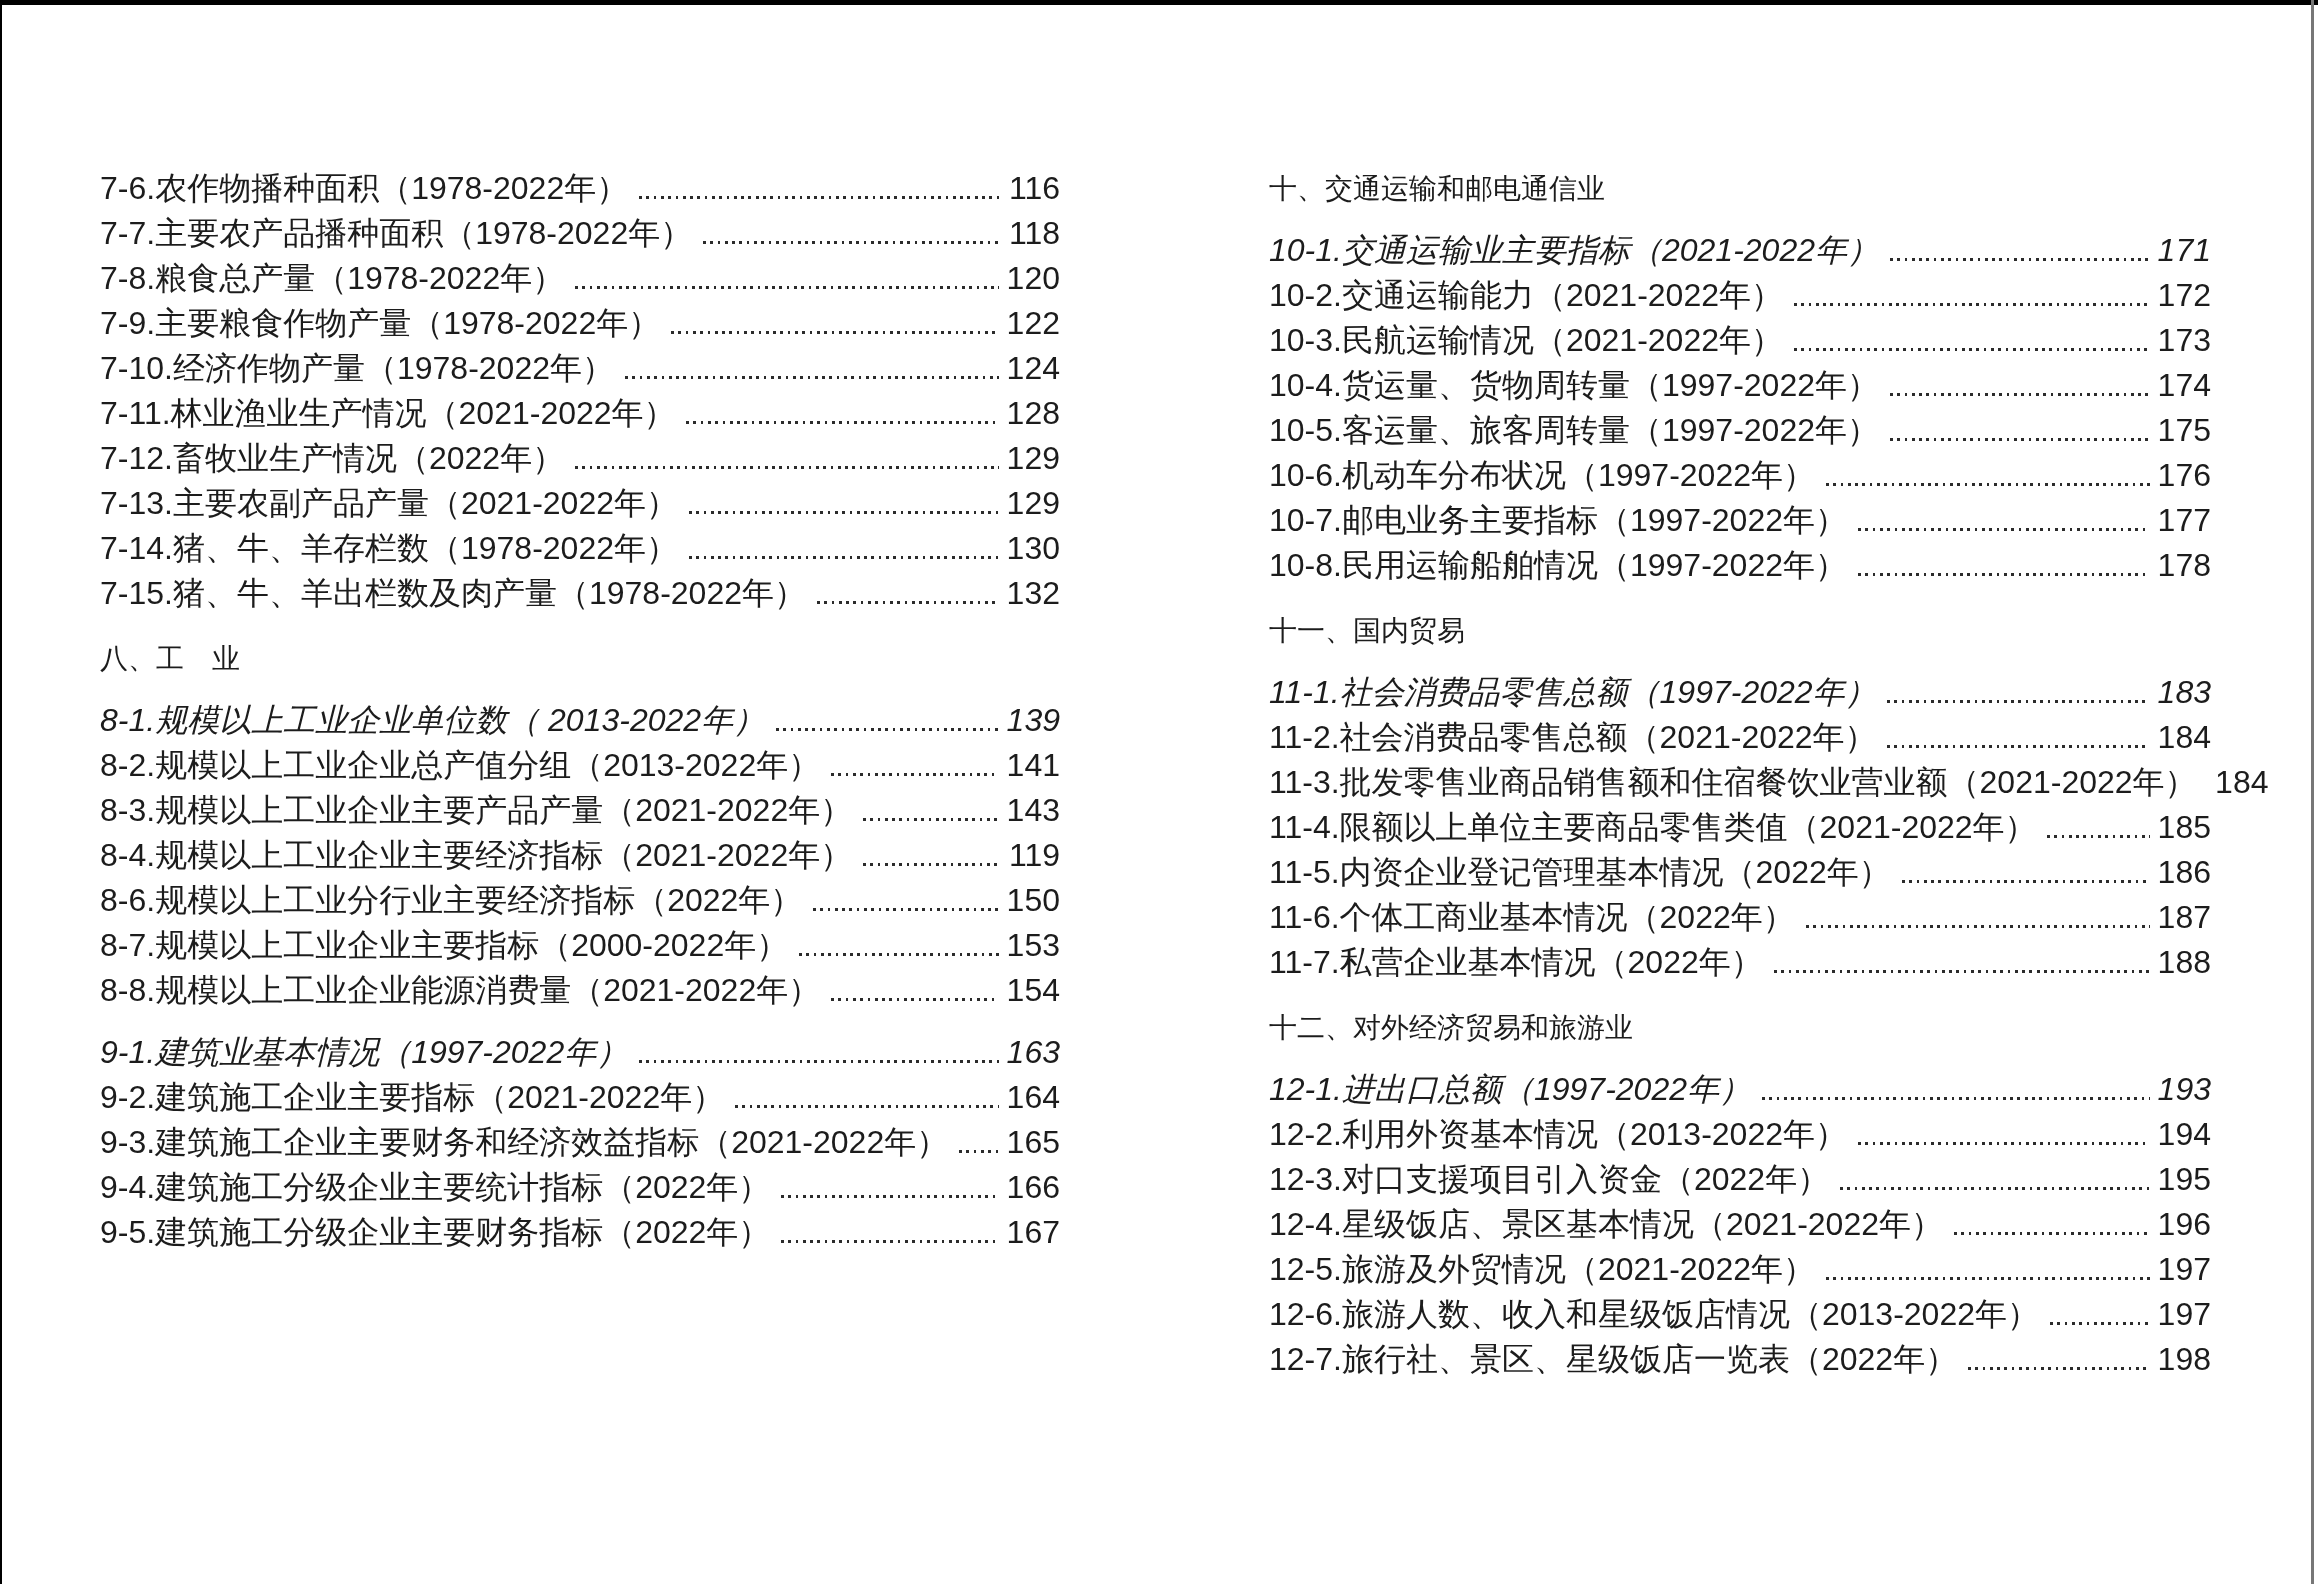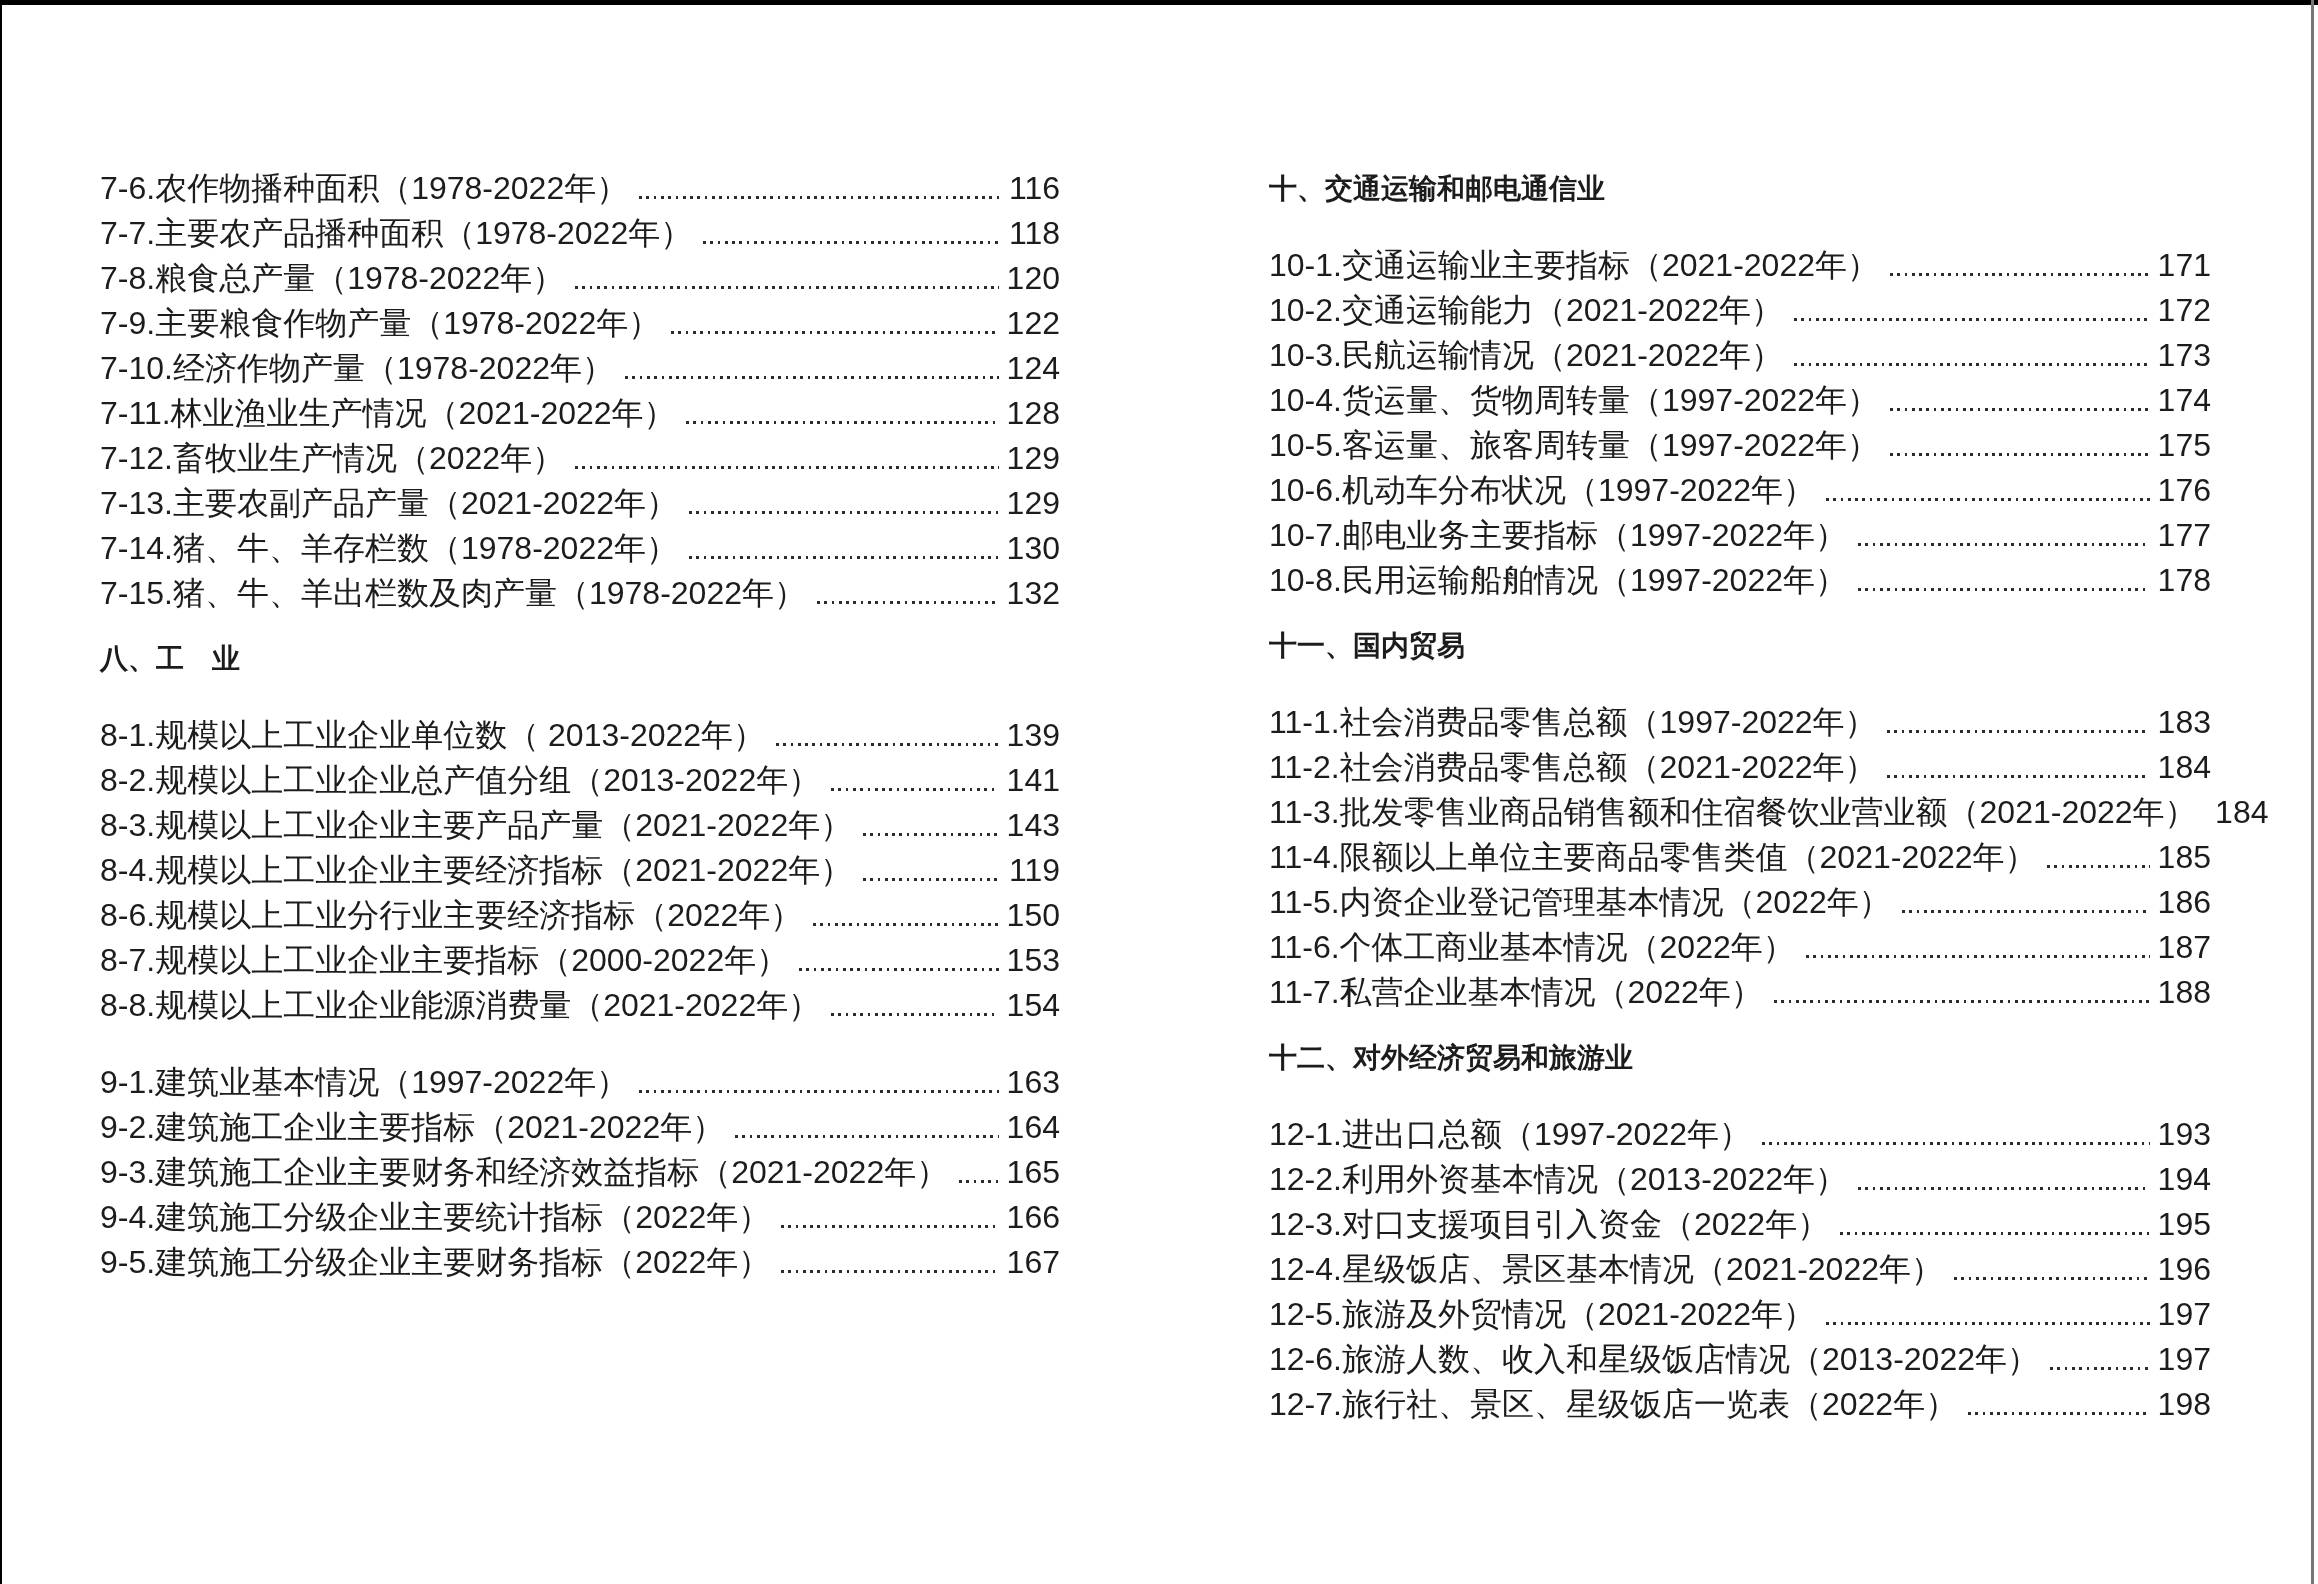--- a/index.html
+++ b/index.html
@@ -39,33 +39,32 @@
   }
   .toc-col.left  { left: 100px;  width: 960px; }
   .toc-col.right { left: 1269px; width: 942px; }
 
   .section-heading {
     height: 45px;
     line-height: 45px;
     font-size: 28px;
     white-space: nowrap;
     margin-top: 20px;
-    font-weight: bold;
   }
   .section-heading.first { margin-top: 0; }
 
   .toc-row {
     display: flex;
     align-items: baseline;
     height: 45px;
     line-height: 45px;
     font-size: 32px;
     white-space: nowrap;
   }
-  .toc-row.after-heading { margin-top: 32px; }
+  .toc-row.after-heading { margin-top: 17px; font-style: italic; }
 
   .toc-title { flex: 0 0 auto; }
   .toc-leader {
     flex: 1 1 auto;
     align-self: flex-end;
     height: 2.7px;
     margin: 0 7.7px 12.3px 10.8px;
     background-image: repeating-linear-gradient(to right, #2b2b2b 0 2.7px, transparent 2.7px 7.3px);
   }
   .toc-page { flex: 0 0 auto; }

